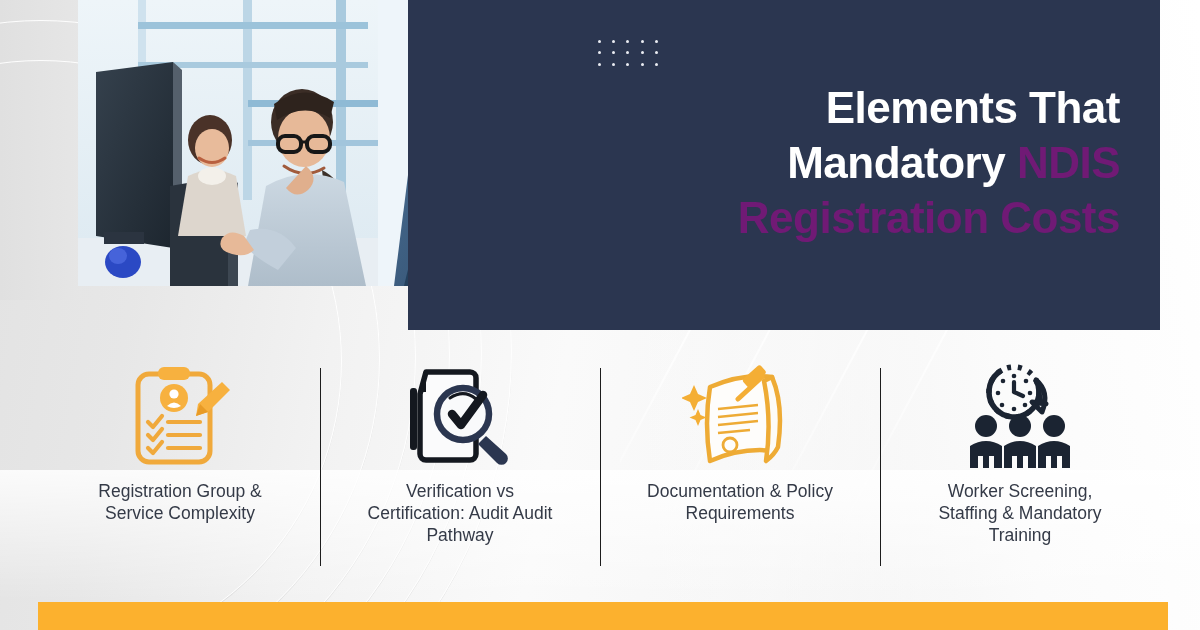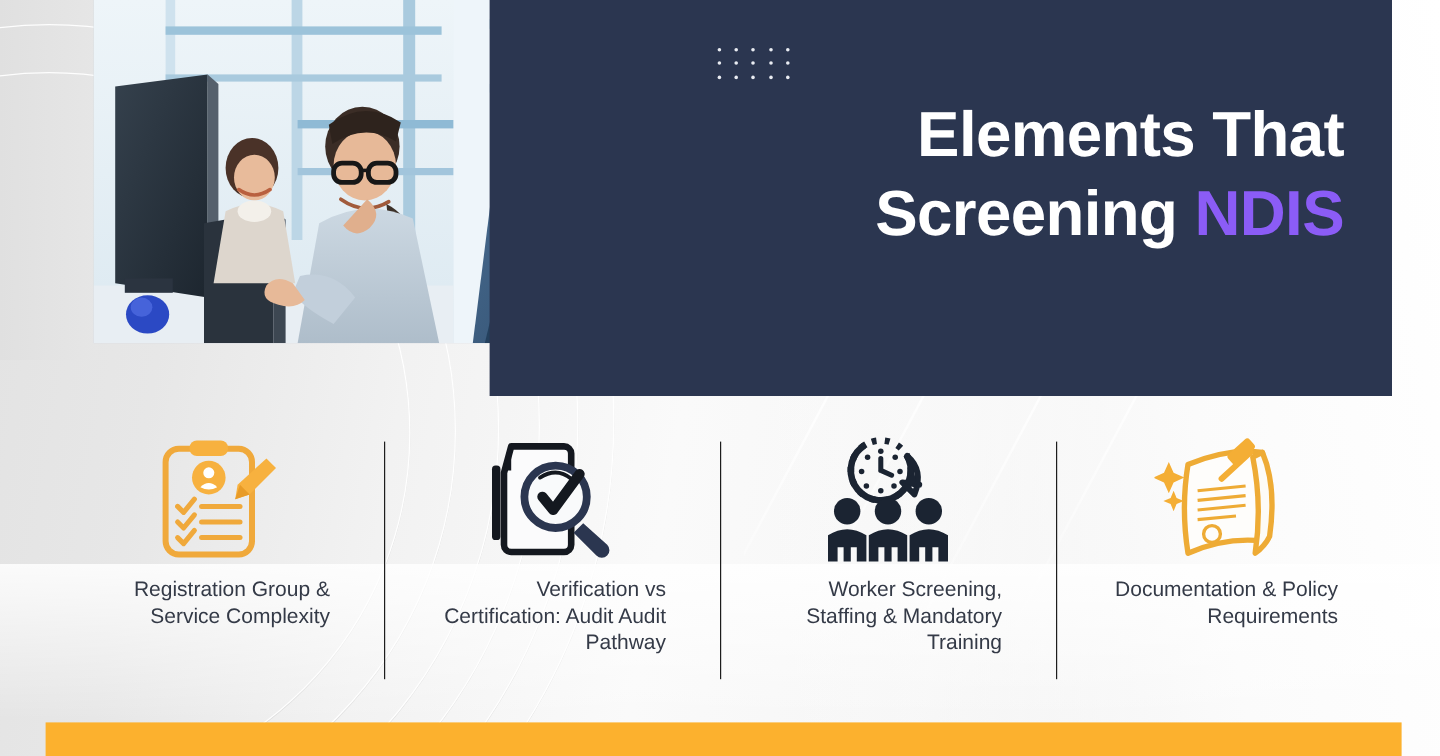--- a/index.html
+++ b/index.html
@@ -38,30 +38,30 @@
     background:#cfd8de;}
   .photo svg{display:block;width:480px;height:286px;}
 
   
   .navy{position:absolute;left:408px;top:0;width:752px;height:330px;background:#2b3650;}
   .dots{position:absolute;left:592px;top:36px;width:72px;height:34px;
     display:grid;grid-template-columns:repeat(5,1fr);grid-template-rows:repeat(3,1fr);
     align-items:center;justify-items:center;}
   .dots i{display:block;width:3px;height:3px;background:#e9ecf2;border-radius:50%;}
   .title{position:absolute;right:80px;top:80px;width:660px;text-align:right;
-    font-size:53px;line-height:1.25;font-weight:700;letter-spacing:-.5px;color:#ffffff;}
-  .title .accent{color:#8b5cf6;}
+    font-size:44px;line-height:1.25;font-weight:700;letter-spacing:-.5px;color:#ffffff;}
+  .title .accent{color:#701a75;}
 
   
   .cards{position:absolute;left:40px;top:358px;width:1120px;height:212px;display:flex;}
   .card{flex:1;position:relative;display:flex;flex-direction:column;align-items:center;}
   .card + .card::before{content:"";position:absolute;left:0;top:10px;width:1px;height:198px;background:#1d1d1d;}
   .icon-wrap{height:118px;display:flex;align-items:center;justify-content:center;}
   .icon-wrap svg{display:block;}
-  .card-label{margin-top:4px;width:190px;text-align:right;font-size:17.5px;line-height:1.26;
+  .card-label{margin-top:4px;width:190px;text-align:center;font-size:17.5px;line-height:1.26;
     color:#343a47;font-weight:400;}
 
   
   .bottombar{position:absolute;left:38px;top:602px;width:1130px;height:28px;background:#fcb12e;}
 </style>
 </head>
 <body>
 
 <div id="canvas">
 
@@ -184,21 +184,22 @@
       <i></i>
     <i></i>
       <i></i>
       <i></i>
       <i></i>
       <i></i>
   </div>
 
   <div class="title">
     <div><span>Elements That</span></div>
-    <div><span>Screening </span><span class="accent">NDIS</span></div>
+    <div><span>Mandatory </span><span class="accent">NDIS</span></div>
+    <div><span class="accent">Registration Costs</span></div>
   </div>
 
   <div class="cards">
 
     <div class="card">
       <div class="icon-wrap">
         <svg width="104" height="110" viewBox="0 0 104 110" xmlns="http://www.w3.org/2000/svg">
           <rect x="10" y="12" width="72" height="88" rx="11" fill="none" stroke="#f0a93b" stroke-width="5"></rect>
           <rect x="30" y="5" width="32" height="13" rx="6" fill="#f7b13f"></rect>
           <circle cx="46" cy="36" r="14" fill="#f7b13f"></circle>
@@ -223,20 +224,41 @@
           <rect x="4" y="26" width="7" height="62" rx="3" fill="#14181f"></rect>
           <path d="M20 10 h44 a6 6 0 0 1 6 6 v76 a6 6 0 0 1 -6 6 h-44 a6 6 0 0 1 -6 -6 v-60 z" fill="#fbfbfc" stroke="#14181f" stroke-width="5.5" stroke-linejoin="round"></path>
           <path d="M20 10 L20 30 L14 30 Z" fill="#14181f"></path>
           <circle cx="57" cy="52" r="26" fill="#f9fafb" stroke="#2b3650" stroke-width="6.5"></circle>
           <path d="M44 36 q14 -9 26 1" stroke="#14181f" stroke-width="3.2" fill="none" stroke-linecap="round"></path>
           <path d="M46 52 l9 11 l22 -30" stroke="#14181f" stroke-width="8.5" fill="none" stroke-linecap="round" stroke-linejoin="round"></path>
           <path d="M72 82 l8 -8 l20 18 a6 6 0 0 1 -9 9 z" fill="#2b3650"></path>
         </svg>
       </div>
       <div class="card-label">Verification vs Certification: Audit Audit Pathway</div>
+    </div>
+
+    <div class="card">
+      <div class="icon-wrap">
+        <svg width="116" height="108" viewBox="0 0 116 108" xmlns="http://www.w3.org/2000/svg">
+          <path d="M28 24 q34 -14 62 -10 q6 40 2 74 q-32 -4 -64 10 q-6 -38 0 -74 z" fill="#fefdfb" stroke="#eeab35" stroke-width="4.5" stroke-linejoin="round"></path>
+          <path d="M90 14 q12 28 6 70 q-4 8 -12 14 q6 -40 -2 -80 z" fill="#fdfbf6" stroke="#eeab35" stroke-width="4.5" stroke-linejoin="round"></path>
+          <line x1="36" y1="46" x2="76" y2="42" stroke="#eeab35" stroke-width="2.6"></line>
+          <line x1="36" y1="54" x2="76" y2="50" stroke="#eeab35" stroke-width="2.6"></line>
+          <line x1="36" y1="62" x2="76" y2="58" stroke="#eeab35" stroke-width="2.6"></line>
+          <line x1="36" y1="70" x2="68" y2="67" stroke="#eeab35" stroke-width="2.6"></line>
+          <circle cx="48" cy="82" r="7" fill="none" stroke="#eeab35" stroke-width="2.8"></circle>
+          <g stroke="#f4ae35" stroke-width="5" stroke-linecap="round">
+            <line x1="56" y1="36" x2="80" y2="14"></line>
+          </g>
+          <rect x="60" y="8" width="24" height="11" rx="3" transform="rotate(-42 72 13)" fill="#f4ae35"></rect>
+          <path d="M12 22 l4 9 l9 4 l-9 4 l-4 9 l-4 -9 l-9 -4 l9 -4 z" fill="#f4ae35"></path>
+          <path d="M16 46 l2.5 6 l6 2.5 l-6 2.5 l-2.5 6 l-2.5 -6 l-6 -2.5 l6 -2.5 z" fill="#f4ae35"></path>
+        </svg>
+      </div>
+      <div class="card-label">Documentation &amp; Policy Requirements</div>
     </div>
 
     <div class="card">
       <div class="icon-wrap">
         <svg width="116" height="110" viewBox="0 0 116 110" xmlns="http://www.w3.org/2000/svg">
           <circle cx="52" cy="30" r="25" fill="none" stroke="#1b2432" stroke-width="5.5" stroke-dasharray="4 7"></circle>
           <circle cx="52" cy="30" r="25" fill="none" stroke="#1b2432" stroke-width="5.5" stroke-dasharray="118 40" stroke-dashoffset="-4" transform="rotate(-40 52 30)"></circle>
           <g fill="#1b2432">
             <circle cx="52" cy="14" r="2.3"></circle>
               <circle cx="64" cy="19" r="2.3"></circle>
@@ -256,38 +278,17 @@
             <circle cx="58" cy="64" r="11"></circle>
             <path d="M42 84 q16 -10 32 0 l0 22 l-8 0 l0 -12 l-5 0 l0 12 l-6 0 l0 -12 l-5 0 l0 12 l-8 0 z"></path>
             <circle cx="92" cy="64" r="11"></circle>
             <path d="M76 84 q16 -10 32 0 l0 22 l-8 0 l0 -12 l-5 0 l0 12 l-6 0 l0 -12 l-5 0 l0 12 l-8 0 z"></path>
           </g>
         </svg>
       </div>
       <div class="card-label">Worker Screening, Staffing &amp; Mandatory Training</div>
     </div>
 
-    <div class="card">
-      <div class="icon-wrap">
-        <svg width="116" height="108" viewBox="0 0 116 108" xmlns="http://www.w3.org/2000/svg">
-          <path d="M28 24 q34 -14 62 -10 q6 40 2 74 q-32 -4 -64 10 q-6 -38 0 -74 z" fill="#fefdfb" stroke="#eeab35" stroke-width="4.5" stroke-linejoin="round"></path>
-          <path d="M90 14 q12 28 6 70 q-4 8 -12 14 q6 -40 -2 -80 z" fill="#fdfbf6" stroke="#eeab35" stroke-width="4.5" stroke-linejoin="round"></path>
-          <line x1="36" y1="46" x2="76" y2="42" stroke="#eeab35" stroke-width="2.6"></line>
-          <line x1="36" y1="54" x2="76" y2="50" stroke="#eeab35" stroke-width="2.6"></line>
-          <line x1="36" y1="62" x2="76" y2="58" stroke="#eeab35" stroke-width="2.6"></line>
-          <line x1="36" y1="70" x2="68" y2="67" stroke="#eeab35" stroke-width="2.6"></line>
-          <circle cx="48" cy="82" r="7" fill="none" stroke="#eeab35" stroke-width="2.8"></circle>
-          <g stroke="#f4ae35" stroke-width="5" stroke-linecap="round">
-            <line x1="56" y1="36" x2="80" y2="14"></line>
-          </g>
-          <rect x="60" y="8" width="24" height="11" rx="3" transform="rotate(-42 72 13)" fill="#f4ae35"></rect>
-          <path d="M12 22 l4 9 l9 4 l-9 4 l-4 9 l-4 -9 l-9 -4 l9 -4 z" fill="#f4ae35"></path>
-          <path d="M16 46 l2.5 6 l6 2.5 l-6 2.5 l-2.5 6 l-2.5 -6 l-6 -2.5 l6 -2.5 z" fill="#f4ae35"></path>
-        </svg>
-      </div>
-      <div class="card-label">Documentation &amp; Policy Requirements</div>
-    </div>
-
 
   </div>
 
   <div class="bottombar"></div>
 </div>
 
 </body></html>

